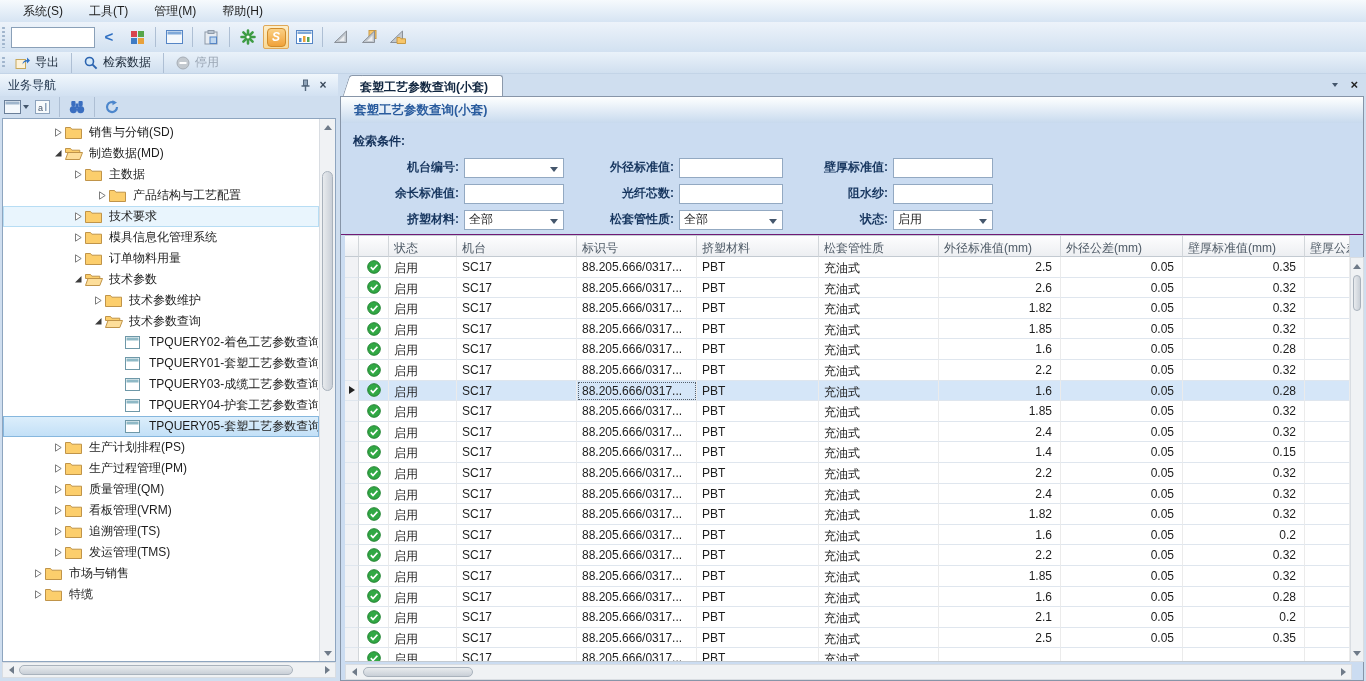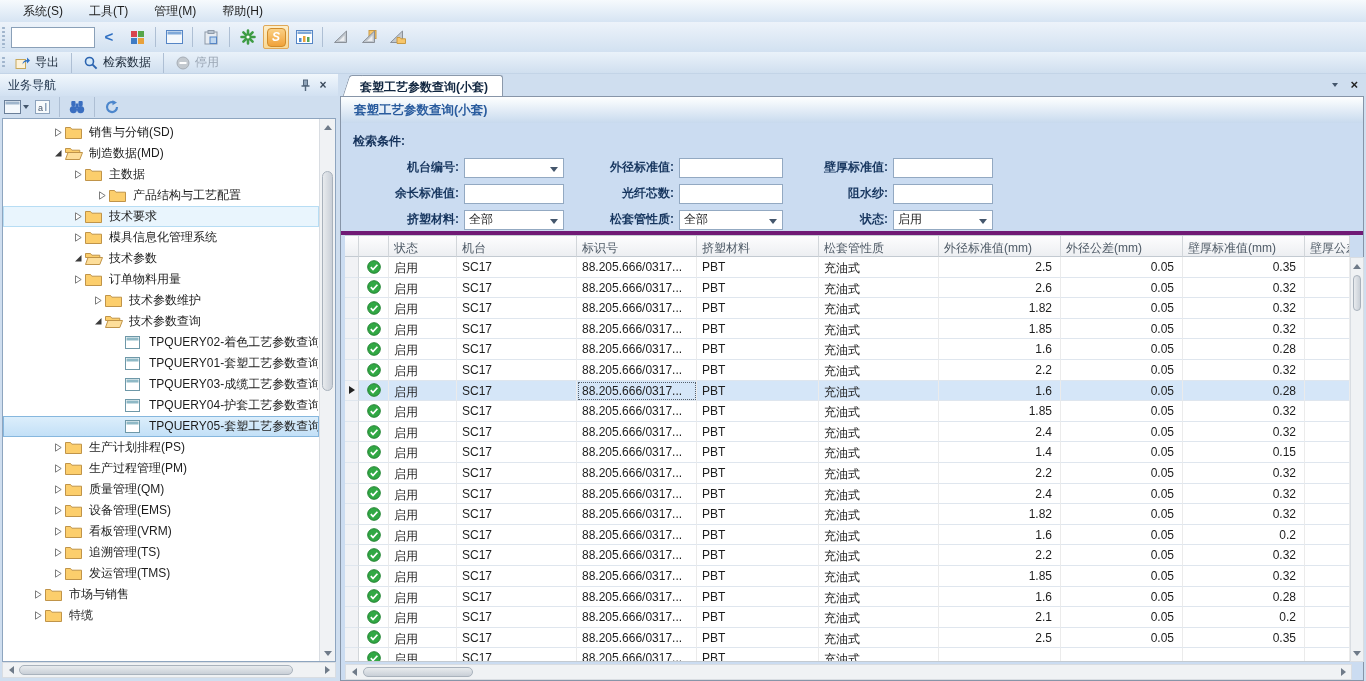--- a/index.html
+++ b/index.html
@@ -52,21 +52,21 @@
   #side-hscroll{left:2px;right:2px;bottom:3px}
   
   #main{position:absolute;left:338px;top:74px;right:0;bottom:0}
   #tabstrip{height:22px;position:relative;display:flex;align-items:flex-end;padding-left:14px}
   .tab{position:relative;height:21px;background:#fff;border:1px solid #8b99ab;border-bottom:none;border-left:none;border-top-right-radius:3px;padding:3px 14px 0 8px;z-index:3;color:#10253f;font-weight:bold}
   .tab::before{content:"";position:absolute;left:-6px;top:-1px;bottom:0;width:12px;background:#fff;border-left:1px solid #8b99ab;border-top:1px solid #8b99ab;transform:skewX(-18deg);border-top-left-radius:3px;z-index:-1}
   .tab-ctrls{position:absolute;right:8px;top:4px;display:flex;gap:12px;align-items:center}
   .tab-ctrls .x{color:#222;font-weight:bold;font-size:13px;line-height:1}
   #doc-panel{position:absolute;left:2px;right:2px;top:22px;bottom:0;border:1px solid #8795a8;background:#cbdcf1}
   .panel-header{height:26px;background:linear-gradient(#feffff,#c8daee);display:flex;align-items:center;padding-left:13px;color:#2a5c9e;font-weight:bold;font-size:12.5px}
-  .search-area{height:112px;position:relative;border-bottom:4px solid #701a75}
+  .search-area{height:112px;position:relative;border-bottom:1px solid #701a75}
   .search-title{position:absolute;left:12px;top:10px;font-weight:bold;color:#14315a}
   .search-row{position:absolute;left:8px;height:21px;display:flex;align-items:center}
   .s-label{font-weight:bold;color:#17365f;text-align:right;flex:none}
   .s-l1{width:110px}.s-l2{width:105px;margin-left:5px}.s-l3{width:100px;margin-left:5px}
   .s-field{flex:none;height:20px;margin-left:5px;background:#fff;border:1px solid #93a9c2;display:flex;align-items:center;padding:0 4px;position:relative}
   .s-f1{width:100px}.s-f2{width:104px}.s-f3{width:100px}
   .s-field.combo::after{content:"";position:absolute;right:5px;top:8px;width:0;height:0;border-left:4px solid transparent;border-right:4px solid transparent;border-top:5px solid #44566c}
   
   #grid-head{position:absolute;left:4px;top:138px;height:22px;display:flex;background:linear-gradient(#fdfdfe,#eceef1);border-top:1px solid #c6cdd4}
   .h-cell{flex:none;border-right:1px solid #d2d6da;border-bottom:1px solid #c3cad1;padding:4px 0 0 5px;color:#4e5a66;overflow:hidden;white-space:nowrap}
@@ -346,44 +346,44 @@
           <span class="tree-icon">
             <svg width="17" height="13" viewBox="0 0 17 13">
               <path d="M.5 1.5h5l1.3 1.7h9.7v9.3H.5z" fill="#FCCE6C" stroke="#C09449"></path>
             </svg>
           </span>
           <span class="tree-label">模具信息化管理系统</span>
         </div>
         <div class="tree-row" style="padding-left: 68px;">
           <span class="tree-arrow">
             <svg width="9" height="9" viewBox="0 0 9 9">
+              <path d="M1.5.8v7.4L7.2 4.5z" fill="#fff" stroke="#7c7c7c"></path>
+            </svg>
+          </span>
+          <span class="tree-icon">
+            <svg width="17" height="13" viewBox="0 0 17 13">
+              <path d="M.5 1.5h5l1.3 1.7h9.7v9.3H.5z" fill="#FCCE6C" stroke="#C09449"></path>
+            </svg>
+          </span>
+          <span class="tree-label">订单物料用量</span>
+        </div>
+        <div class="tree-row" style="padding-left: 68px;">
+          <span class="tree-arrow">
+            <svg width="9" height="9" viewBox="0 0 9 9">
               <path d="M7.5 1v6.5H1z" fill="#3c3c3c"></path>
             </svg>
           </span>
           <span class="tree-icon">
             <svg width="18" height="13" viewBox="0 0 18 13">
               <path d="M.5 1.5h5l1.3 1.7h8v2.3H.5z" fill="#FCCE6C" stroke="#C09449"></path>
               <path d="M3 5.5h14.5l-2.7 7H.5z" fill="#FDDE9A" stroke="#C09449"></path>
             </svg>
           </span>
           <span class="tree-label">技术参数</span>
         </div>
-        <div class="tree-row" style="padding-left: 68px;">
-          <span class="tree-arrow">
-            <svg width="9" height="9" viewBox="0 0 9 9">
-              <path d="M1.5.8v7.4L7.2 4.5z" fill="#fff" stroke="#7c7c7c"></path>
-            </svg>
-          </span>
-          <span class="tree-icon">
-            <svg width="17" height="13" viewBox="0 0 17 13">
-              <path d="M.5 1.5h5l1.3 1.7h9.7v9.3H.5z" fill="#FCCE6C" stroke="#C09449"></path>
-            </svg>
-          </span>
-          <span class="tree-label">订单物料用量</span>
-        </div>
         <div class="tree-row" style="padding-left: 88px;">
           <span class="tree-arrow">
             <svg width="9" height="9" viewBox="0 0 9 9">
               <path d="M1.5.8v7.4L7.2 4.5z" fill="#fff" stroke="#7c7c7c"></path>
             </svg>
           </span>
           <span class="tree-icon">
             <svg width="17" height="13" viewBox="0 0 17 13">
               <path d="M.5 1.5h5l1.3 1.7h9.7v9.3H.5z" fill="#FCCE6C" stroke="#C09449"></path>
             </svg>
@@ -485,33 +485,20 @@
             <svg width="9" height="9" viewBox="0 0 9 9">
               <path d="M1.5.8v7.4L7.2 4.5z" fill="#fff" stroke="#7c7c7c"></path>
             </svg>
           </span>
           <span class="tree-icon">
             <svg width="17" height="13" viewBox="0 0 17 13">
               <path d="M.5 1.5h5l1.3 1.7h9.7v9.3H.5z" fill="#FCCE6C" stroke="#C09449"></path>
             </svg>
           </span>
           <span class="tree-label">质量管理(QM)</span>
-        </div>
-        <div class="tree-row" style="padding-left: 48px;">
-          <span class="tree-arrow">
-            <svg width="9" height="9" viewBox="0 0 9 9">
-              <path d="M1.5.8v7.4L7.2 4.5z" fill="#fff" stroke="#7c7c7c"></path>
-            </svg>
-          </span>
-          <span class="tree-icon">
-            <svg width="17" height="13" viewBox="0 0 17 13">
-              <path d="M.5 1.5h5l1.3 1.7h9.7v9.3H.5z" fill="#FCCE6C" stroke="#C09449"></path>
-            </svg>
-          </span>
-          <span class="tree-label">设备管理(EMS)</span>
         </div>
         <div class="tree-row" style="padding-left: 48px;">
           <span class="tree-arrow">
             <svg width="9" height="9" viewBox="0 0 9 9">
               <path d="M1.5.8v7.4L7.2 4.5z" fill="#fff" stroke="#7c7c7c"></path>
             </svg>
           </span>
           <span class="tree-icon">
             <svg width="17" height="13" viewBox="0 0 17 13">
               <path d="M.5 1.5h5l1.3 1.7h9.7v9.3H.5z" fill="#FCCE6C" stroke="#C09449"></path>

